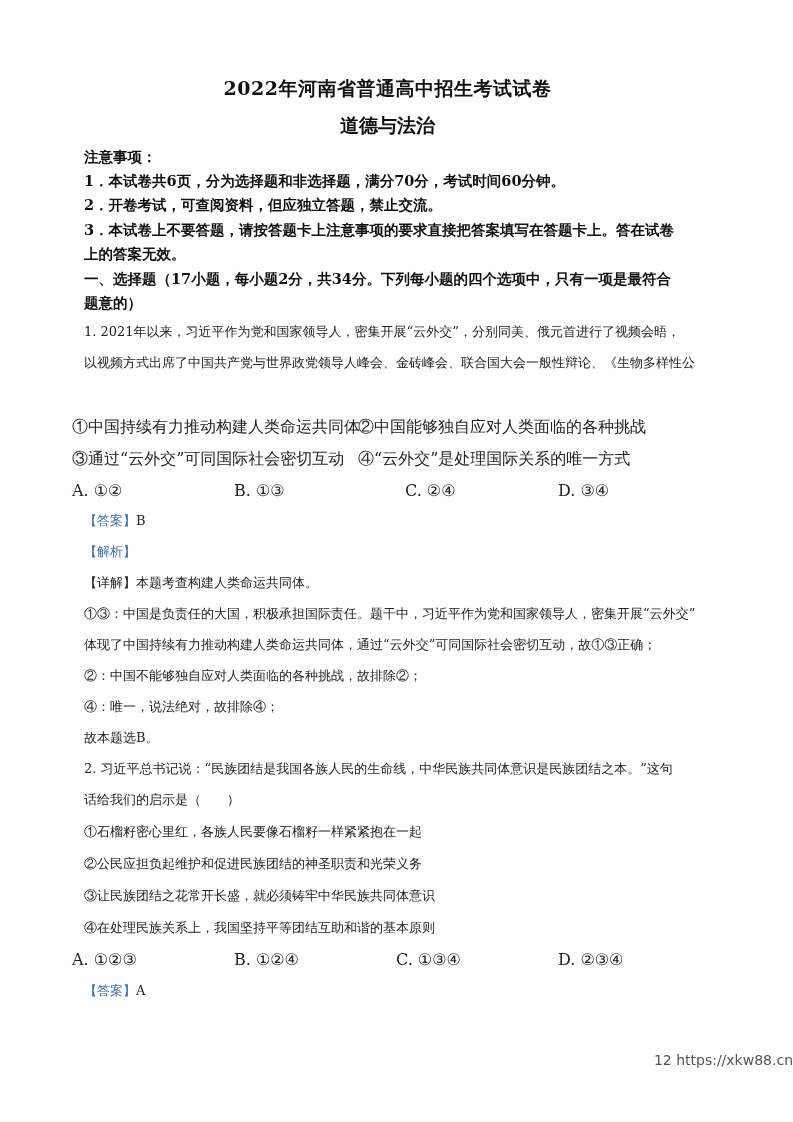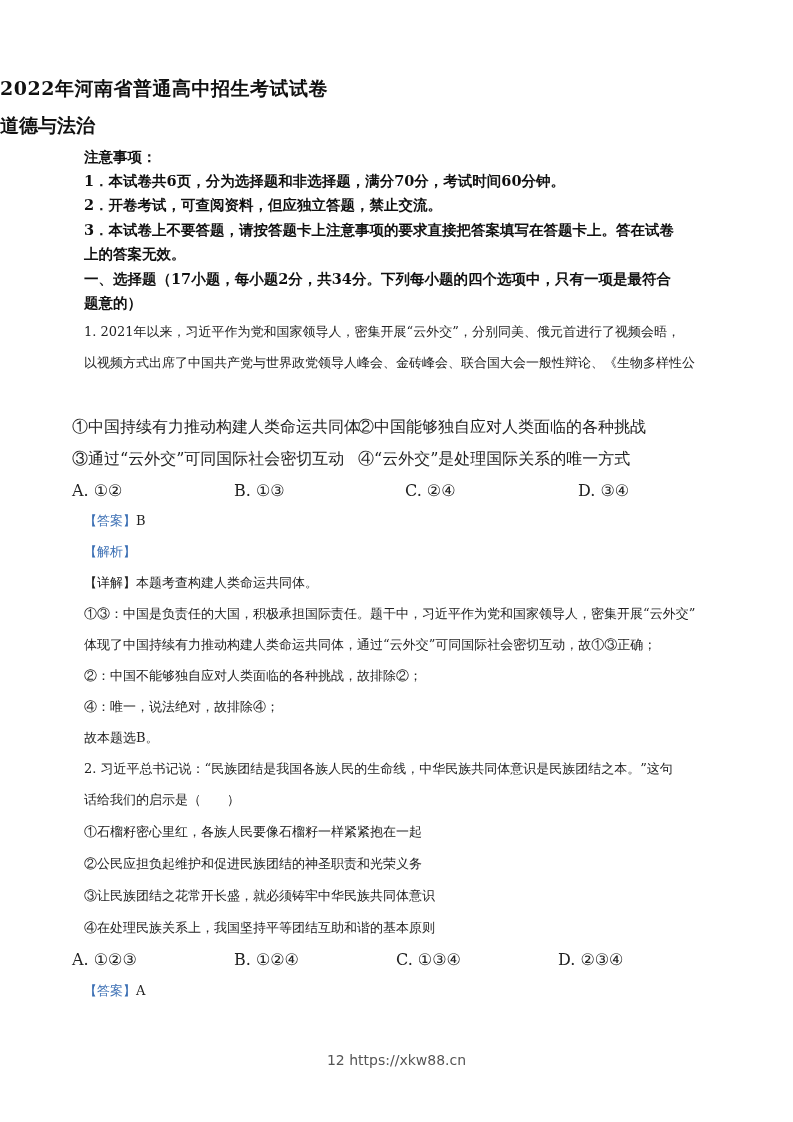--- a/index.html
+++ b/index.html
@@ -1,27 +1,27 @@
 <!DOCTYPE html>
 <html><head>
   <meta charset="utf-8">
   <style>
     html, body { margin: 0; padding: 0; background: #ffffff; }
     body { width: 793px; height: 1122px; position: relative; overflow: hidden;
            font-family: "DejaVu Serif", "Liberation Serif", serif; color: #1a1a1a; }
     .page { position: absolute; left: 0; top: 0; width: 793px; height: 1122px; }
-    .title { position: absolute; left: 0; width: 775px; text-align: left; font-weight: bold; color: #111; }
+    .title { position: absolute; left: 0; width: 775px; text-align: center; font-weight: bold; color: #111; }
     .t1 { top: 76px; font-size: 19px; letter-spacing: 0.5px; }
     .t2 { top: 113px; font-size: 19px; }
     .line { position: absolute; left: 72px; white-space: nowrap; margin-left: 12px; }
     .bold { font-weight: bold; font-size: 14.5px; color: #111; }
     .norm { font-size: 13px; color: #222; }
     .blue { color: #3b6fb4; }
     .opt { position: absolute; white-space: nowrap; font-size: 16px; color: #222; }
-    .footer { position: absolute; top: 1052px; left: 0; width: 793px; text-align: center;
+    .footer { position: absolute; top: 1052px; left: 0; width: 793px; text-align: right;
               font-family: "DejaVu Sans", "Liberation Sans", sans-serif; font-size: 14px; color: #555; }
   </style>
 </head>
 <body>
 
 <div class="page">
   <div class="title t1">2022年河南省普通高中招生考试试卷</div>
   <div class="title t2">道德与法治</div>
 
   <div class="line bold" style="top:148px;">注意事项：</div>
@@ -36,21 +36,21 @@
   <div class="line norm" style="top:354px;">以视频方式出席了中国共产党与世界政党领导人峰会、金砖峰会、联合国大会一般性辩论、《生物多样性公</div>
 
   <div class="opt" style="left:72px; top:417px;">①中国持续有力推动构建人类命运共同体</div>
   <div class="opt" style="left:358px; top:417px;">②中国能够独自应对人类面临的各种挑战</div>
   <div class="opt" style="left:72px; top:449px;">③通过“云外交”可同国际社会密切互动</div>
   <div class="opt" style="left:358px; top:449px;">④“云外交”是处理国际关系的唯一方式</div>
 
   <div class="opt" style="left:72px; top:481px;">A. ①②</div>
   <div class="opt" style="left:234px; top:481px;">B. ①③</div>
   <div class="opt" style="left:405px; top:481px;">C. ②④</div>
-  <div class="opt" style="left:558px; top:481px;margin-left:20px;">D. ③④</div>
+  <div class="opt" style="left:558px; top:481px;">D. ③④</div>
 
   <div class="line norm" style="top:512px;">
     <span class="blue">【答案】</span><span>B</span>
   </div>
   <div class="line norm blue" style="top:543px;">【解析】</div>
 
   <div class="line norm" style="top:574px;">【详解】本题考查构建人类命运共同体。</div>
   <div class="line norm" style="top:605px;">①③：中国是负责任的大国，积极承担国际责任。题干中，习近平作为党和国家领导人，密集开展“云外交”</div>
   <div class="line norm" style="top:636px;">体现了中国持续有力推动构建人类命运共同体，通过“云外交”可同国际社会密切互动，故①③正确；</div>
   <div class="line norm" style="top:667px;">②：中国不能够独自应对人类面临的各种挑战，故排除②；</div>

